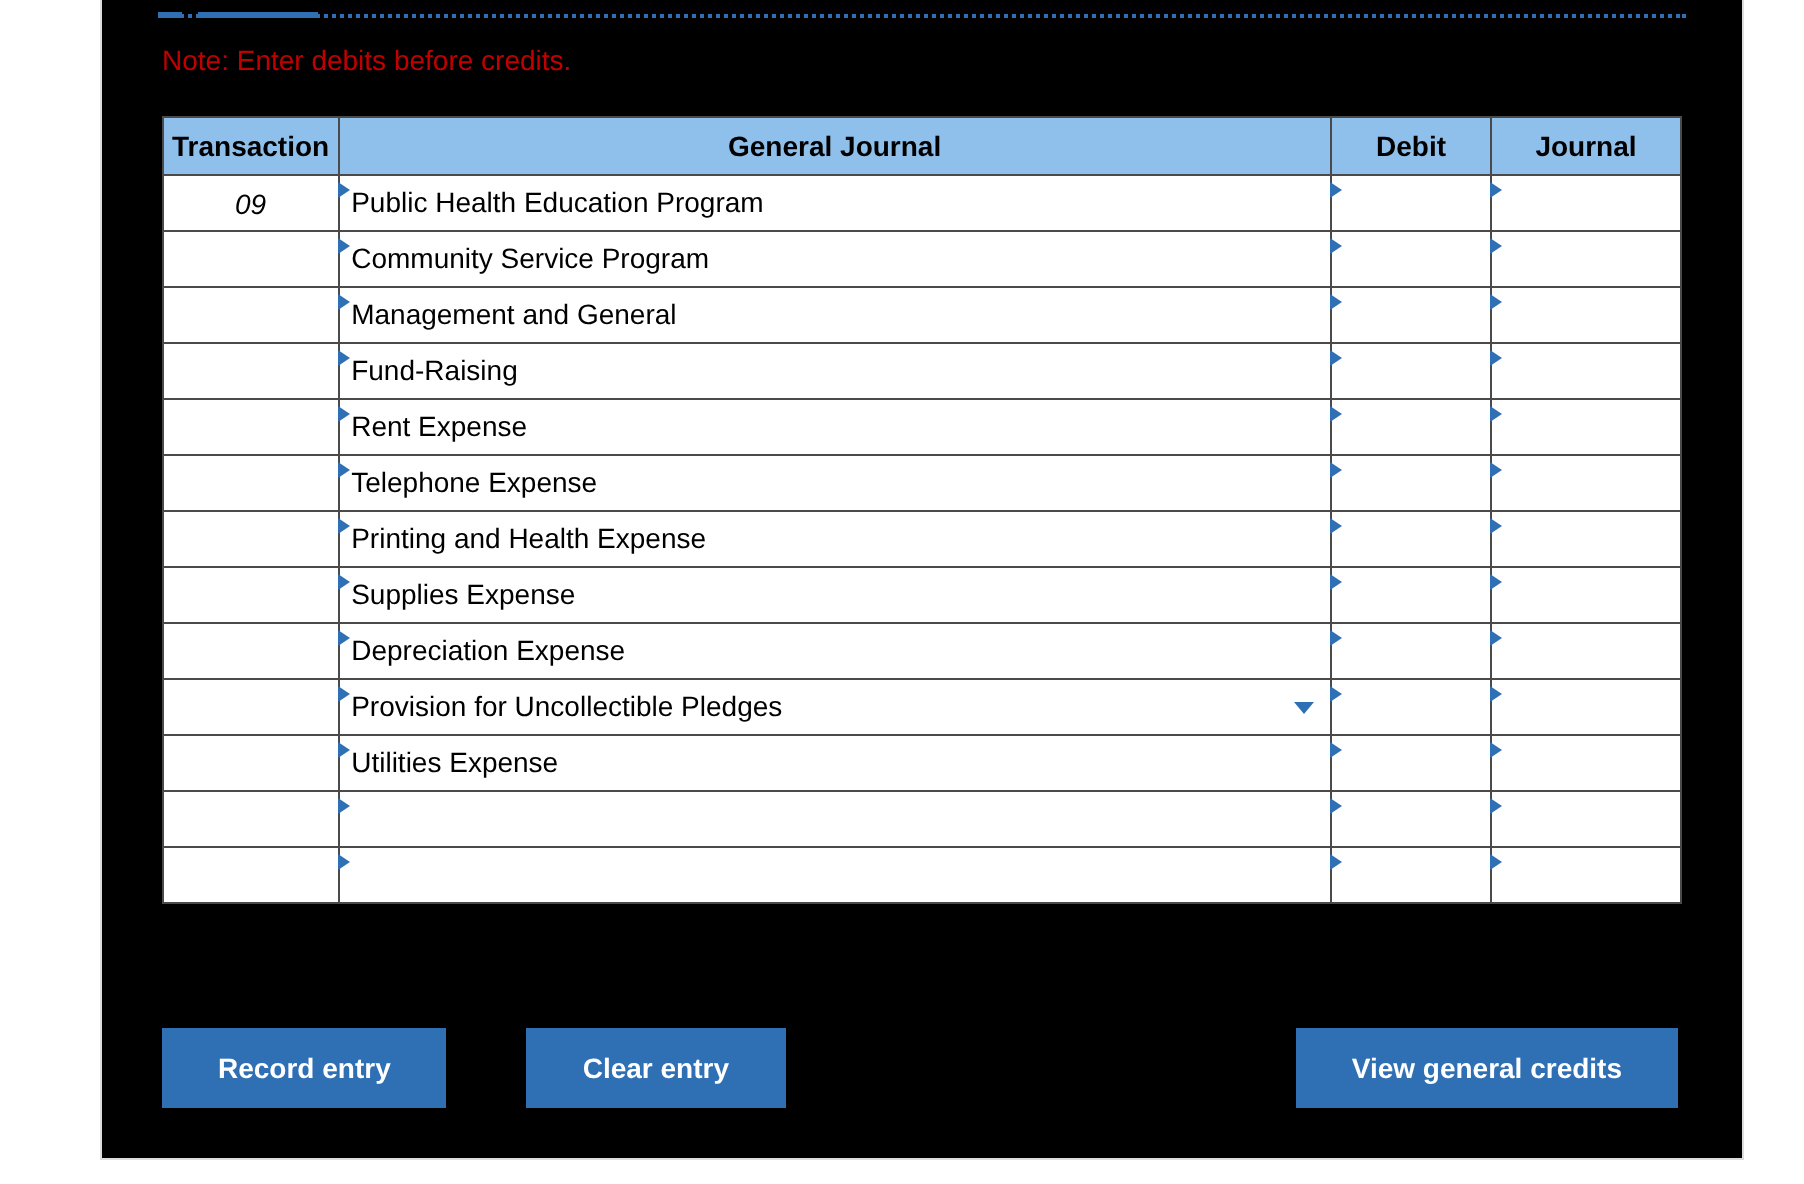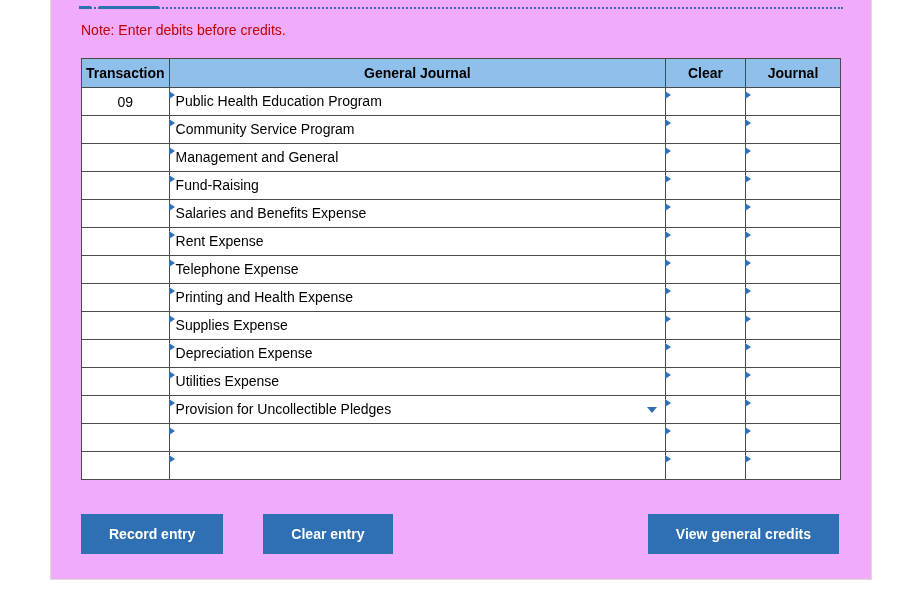--- a/index.html
+++ b/index.html
@@ -15,21 +15,21 @@
     height: 592px;
     position: relative;
     background: #fff;
   }
   .panel {
     position: absolute;
     left: 50px;
     top: 0;
     right: 30px;
     bottom: 12px;
-    background: #f0abfc;
+    background: #000000;
     border: 1px solid #dcdcdc;
     border-top: none;
   }
   .dotted-line {
     position: absolute;
     top: 6px;
     left: 28px;
     right: 28px;
     height: 4px;
   }
@@ -113,21 +113,21 @@
   .dd-arrow {
     position: absolute;
     right: 8px;
     top: 50%;
     transform: translateY(-50%);
     width: 0; height: 0;
     border-left: 5px solid transparent;
     border-right: 5px solid transparent;
     border-top: 6px solid #2f6fb3;
   }
-  .trans-val { line-height: 26px; }
+  .trans-val { line-height: 26px; font-style: italic; }
 
   .btn-row {
     position: absolute;
     left: 30px;
     right: 32px;
     bottom: 25px;
     display: flex;
     align-items: center;
   }
   .btn {
@@ -154,21 +154,21 @@
     </div>
 
     <div class="note">Note: Enter debits before credits.</div>
 
     <div class="table-wrap">
       <table class="journal">
         <thead>
           <tr>
             <th class="col-trans">Transaction</th>
             <th class="col-gj">General Journal</th>
-            <th class="col-debit">Clear</th>
+            <th class="col-debit">Debit</th>
             <th class="col-credit">Journal</th>
           </tr>
         </thead>
         <tbody id="journal-body">
             <tr>
               <td class="col-trans"><span class="trans-val">09</span></td>
               <td class="col-gj">
                 <div class="gj-cell">
                   <span class="gj-mark"></span>
                   <div class="gj-text">Public Health Education Program</div>
@@ -224,35 +224,20 @@
               </td>
               <td class="col-credit">
                 <div class="num-cell"><span class="num-mark"></span><span></span></div>
               </td>
             </tr>
             <tr>
               <td class="col-trans"><span class="trans-val"></span></td>
               <td class="col-gj">
                 <div class="gj-cell">
                   <span class="gj-mark"></span>
-                  <div class="gj-text">Salaries and Benefits Expense</div>
-                </div>
-              </td>
-              <td class="col-debit">
-                <div class="num-cell"><span class="num-mark"></span><span></span></div>
-              </td>
-              <td class="col-credit">
-                <div class="num-cell"><span class="num-mark"></span><span></span></div>
-              </td>
-            </tr>
-            <tr>
-              <td class="col-trans"><span class="trans-val"></span></td>
-              <td class="col-gj">
-                <div class="gj-cell">
-                  <span class="gj-mark"></span>
                   <div class="gj-text">Rent Expense</div>
                 </div>
               </td>
               <td class="col-debit">
                 <div class="num-cell"><span class="num-mark"></span><span></span></div>
               </td>
               <td class="col-credit">
                 <div class="num-cell"><span class="num-mark"></span><span></span></div>
               </td>
             </tr>
@@ -300,51 +285,51 @@
               <td class="col-credit">
                 <div class="num-cell"><span class="num-mark"></span><span></span></div>
               </td>
             </tr>
             <tr>
               <td class="col-trans"><span class="trans-val"></span></td>
               <td class="col-gj">
                 <div class="gj-cell">
                   <span class="gj-mark"></span>
                   <div class="gj-text">Depreciation Expense</div>
-                </div>
-              </td>
-              <td class="col-debit">
-                <div class="num-cell"><span class="num-mark"></span><span></span></div>
-              </td>
-              <td class="col-credit">
-                <div class="num-cell"><span class="num-mark"></span><span></span></div>
-              </td>
-            </tr>
-            <tr>
-              <td class="col-trans"><span class="trans-val"></span></td>
-              <td class="col-gj">
-                <div class="gj-cell">
-                  <span class="gj-mark"></span>
-                  <div class="gj-text">Utilities Expense</div>
                 </div>
               </td>
               <td class="col-debit">
                 <div class="num-cell"><span class="num-mark"></span><span></span></div>
               </td>
               <td class="col-credit">
                 <div class="num-cell"><span class="num-mark"></span><span></span></div>
               </td>
             </tr>
             <tr>
               <td class="col-trans"><span class="trans-val"></span></td>
               <td class="col-gj">
                 <div class="gj-cell">
                   <span class="gj-mark"></span>
                   <div class="gj-text">Provision for Uncollectible Pledges</div>
                   <span class="dd-arrow"></span>
+                </div>
+              </td>
+              <td class="col-debit">
+                <div class="num-cell"><span class="num-mark"></span><span></span></div>
+              </td>
+              <td class="col-credit">
+                <div class="num-cell"><span class="num-mark"></span><span></span></div>
+              </td>
+            </tr>
+            <tr>
+              <td class="col-trans"><span class="trans-val"></span></td>
+              <td class="col-gj">
+                <div class="gj-cell">
+                  <span class="gj-mark"></span>
+                  <div class="gj-text">Utilities Expense</div>
                 </div>
               </td>
               <td class="col-debit">
                 <div class="num-cell"><span class="num-mark"></span><span></span></div>
               </td>
               <td class="col-credit">
                 <div class="num-cell"><span class="num-mark"></span><span></span></div>
               </td>
             </tr>
             <tr>

